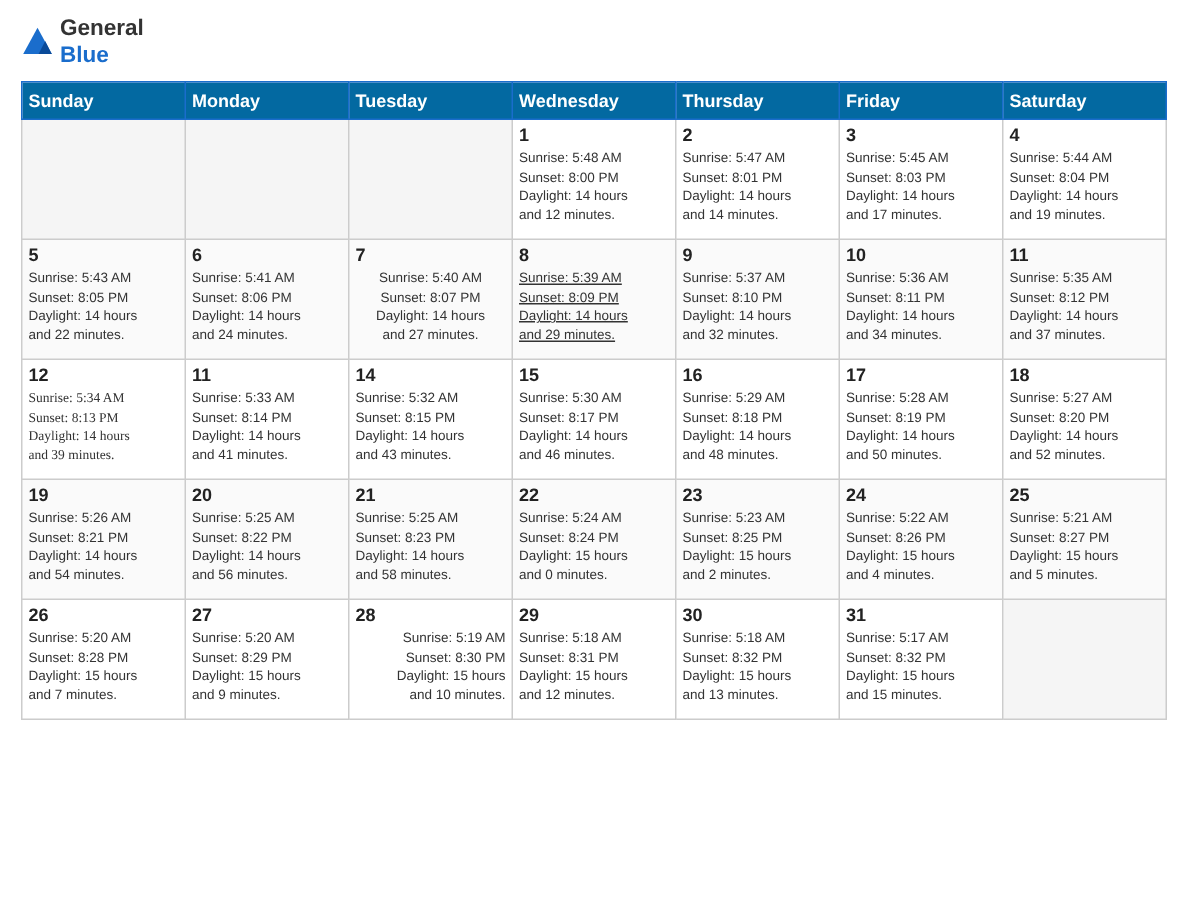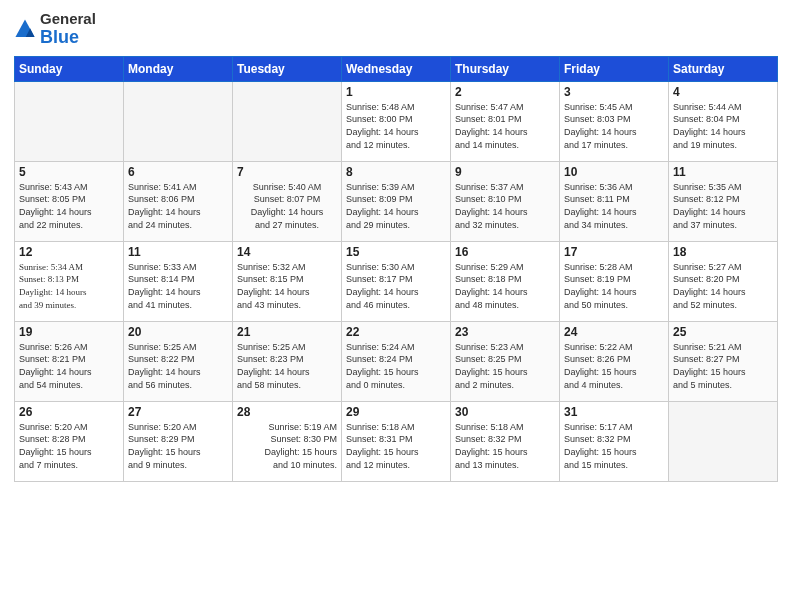--- a/index.html
+++ b/index.html
@@ -26,21 +26,21 @@
       align-items: center;
       gap: 2px;
     }
     .logo-text-general {
       font-size: 15px;
       font-weight: bold;
       color: #333;
       line-height: 1.1;
     }
     .logo-text-blue {
-      font-size: 18px;
+      font-size: 15px;
       font-weight: bold;
       color: #1a6dcc;
       line-height: 1.1;
     }
     .logo-icon {
       width: 22px;
       height: 22px;
       margin-right: 2px;
     }
     .title-section {
@@ -55,21 +55,21 @@
     .location {
       font-size: 14px;
       color: #444;
     }
     .calendar {
       width: 100%;
       border-collapse: collapse;
       table-layout: fixed;
     }
     .calendar th {
-      background: #1d4ed8;
+      background: #0369a1;
       color: #fff;
       font-size: 12px;
       font-weight: bold;
       padding: 5px 4px;
       text-align: left;
       border: 1px solid #1a6dcc;
     }
     .calendar td {
       vertical-align: top;
       border: 1px solid #ccc;
@@ -183,21 +183,21 @@
           </td>
           <td>
             <span class="day-number">7</span>
             <div class="day-info" style="white-space: pre-line; text-align: center;">Sunrise: 5:40 AM
 Sunset: 8:07 PM
 Daylight: 14 hours
 and 27 minutes.</div>
           </td>
           <td>
             <span class="day-number">8</span>
-            <div class="day-info" style="white-space: pre-line;">Sunrise: 5:39 AM
+            <div class="day-info" style="white-space: pre-line; text-decoration: underline;">Sunrise: 5:39 AM
 Sunset: 8:09 PM
 Daylight: 14 hours
 and 29 minutes.</div>
           </td>
           <td>
             <span class="day-number">9</span>
             <div class="day-info" style="white-space: pre-line;">Sunrise: 5:37 AM
 Sunset: 8:10 PM
 Daylight: 14 hours
 and 32 minutes.</div>

